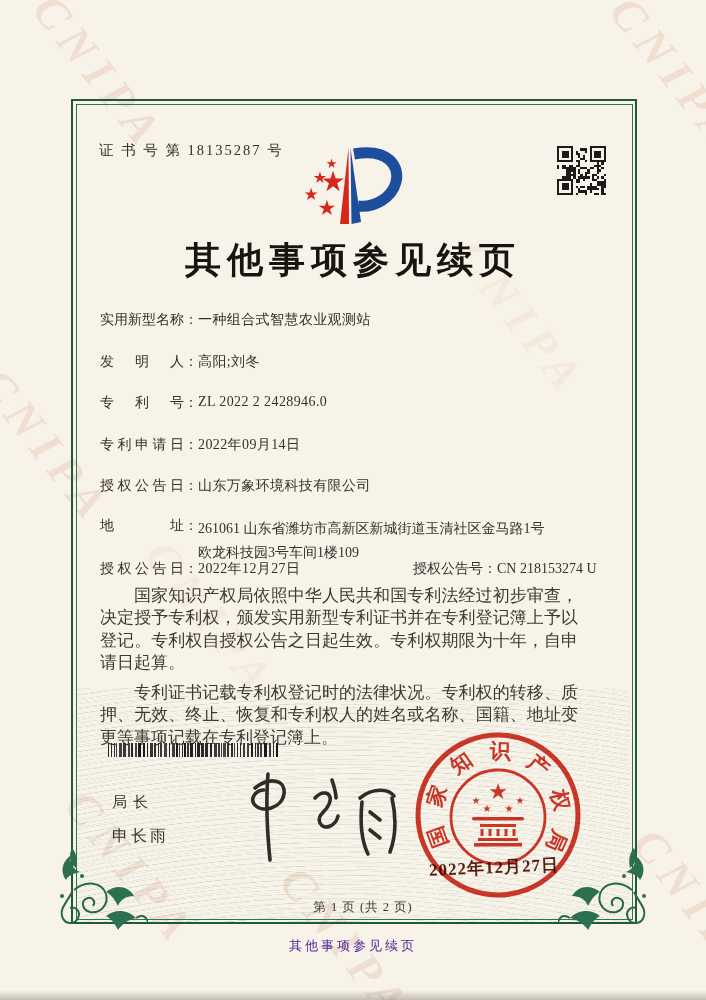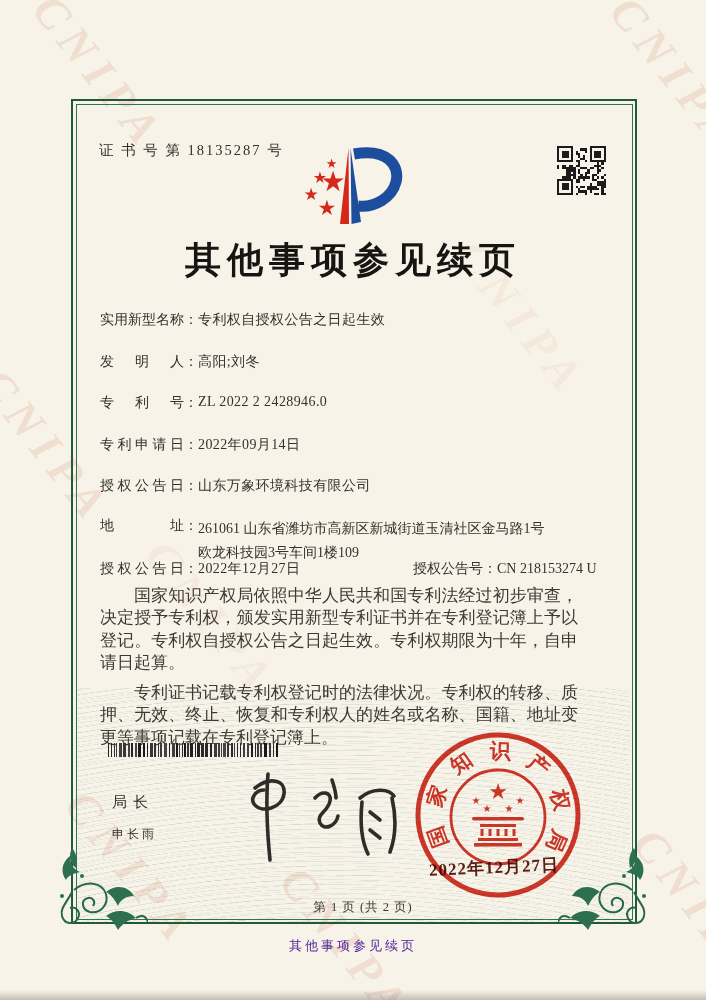--- a/index.html
+++ b/index.html
@@ -62,21 +62,21 @@
     color:#3c3a33;margin-bottom:8px;}
 
   
   .barcode{position:absolute;left:108px;top:743px;width:178px;height:14px;
     display:flex;align-items:stretch;}
   .barcode span{display:block;height:100%;}
 
   
   .sig-title{position:absolute;left:112px;top:793px;font-size:15px;
     letter-spacing:6px;color:#33312c;}
-  .sig-name{position:absolute;left:112px;top:826px;font-size:12px;
+  .sig-name{position:absolute;left:112px;top:826px;font-size:16px;
     letter-spacing:3px;color:#33312c;}
   .sig-script{position:absolute;left:210px;top:768px;width:190px;height:102px;}
   .sig-script path{stroke:#2e2d29;stroke-width:3.6;fill:none;
     stroke-linecap:round;stroke-linejoin:round;}
 
   
   .seal{position:absolute;left:412px;top:729px;width:172px;height:172px;
     opacity:.93;mix-blend-mode:multiply;}
   .seal .ring{stroke:var(--seal-red);stroke-width:5;fill:none;}
   .seal .wreath{stroke:var(--seal-red);stroke-width:2.8;fill:none;}
@@ -368,21 +368,21 @@
     <text class="star" x="37" y="39" font-size="28">★</text>
     <text class="star" x="35.5" y="21.5" font-size="13">★</text>
     <text class="star" x="24" y="35" font-size="16">★</text>
     <text class="star" x="15" y="52" font-size="17">★</text>
     <text class="star" x="31" y="66" font-size="21">★</text>
   </svg>
 
   <h1 class="title">其他事项参见续页</h1>
 
   <div class="field" style="top:311px">
-    <span class="flabel">实用新型名称</span><span class="fcolon">：</span><span class="fvalue">专利权自授权公告之日起生效</span>
+    <span class="flabel">实用新型名称</span><span class="fcolon">：</span><span class="fvalue">一种组合式智慧农业观测站</span>
   </div>
   <div class="field" style="top:353px">
     <span class="flabel">发明人</span><span class="fcolon">：</span><span class="fvalue">高阳;刘冬</span>
   </div>
   <div class="field" style="top:394px">
     <span class="flabel">专利号</span><span class="fcolon">：</span><span class="fvalue">ZL 2022 2 2428946.0</span>
   </div>
   <div class="field" style="top:436px">
     <span class="flabel">专利申请日</span><span class="fcolon">：</span><span class="fvalue">2022年09月14日</span>
   </div>

